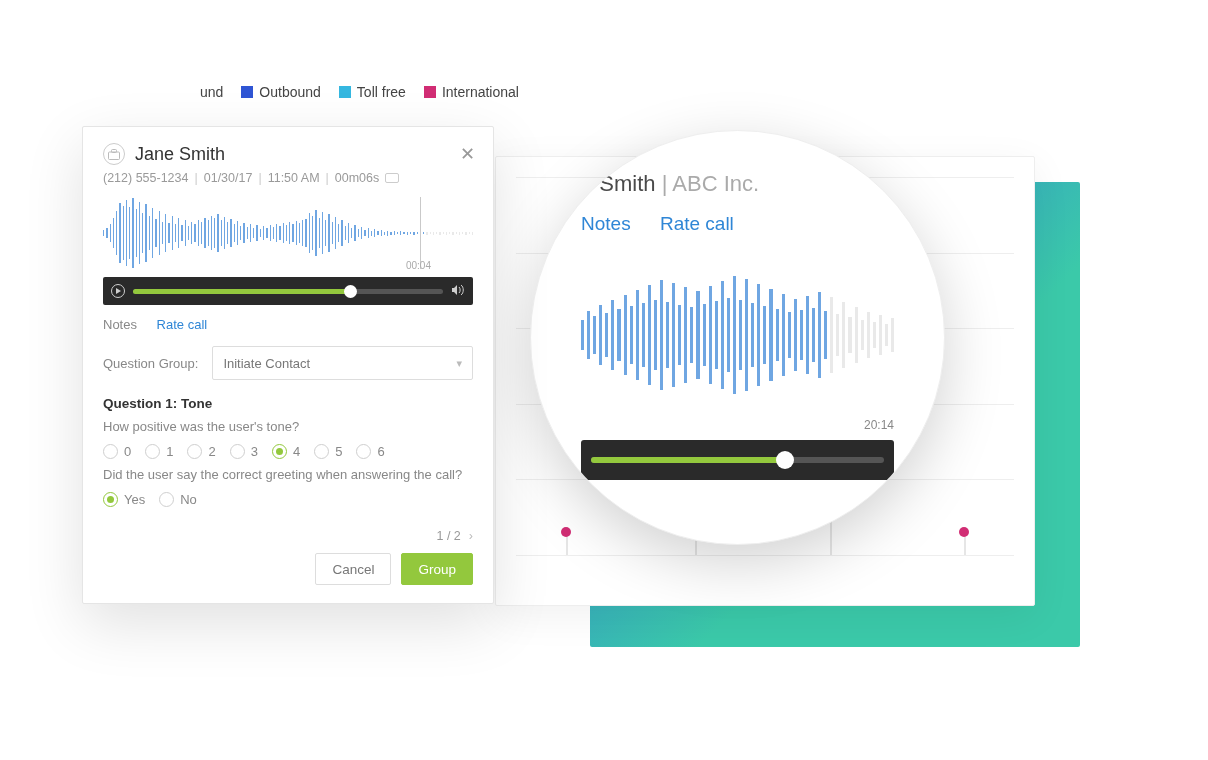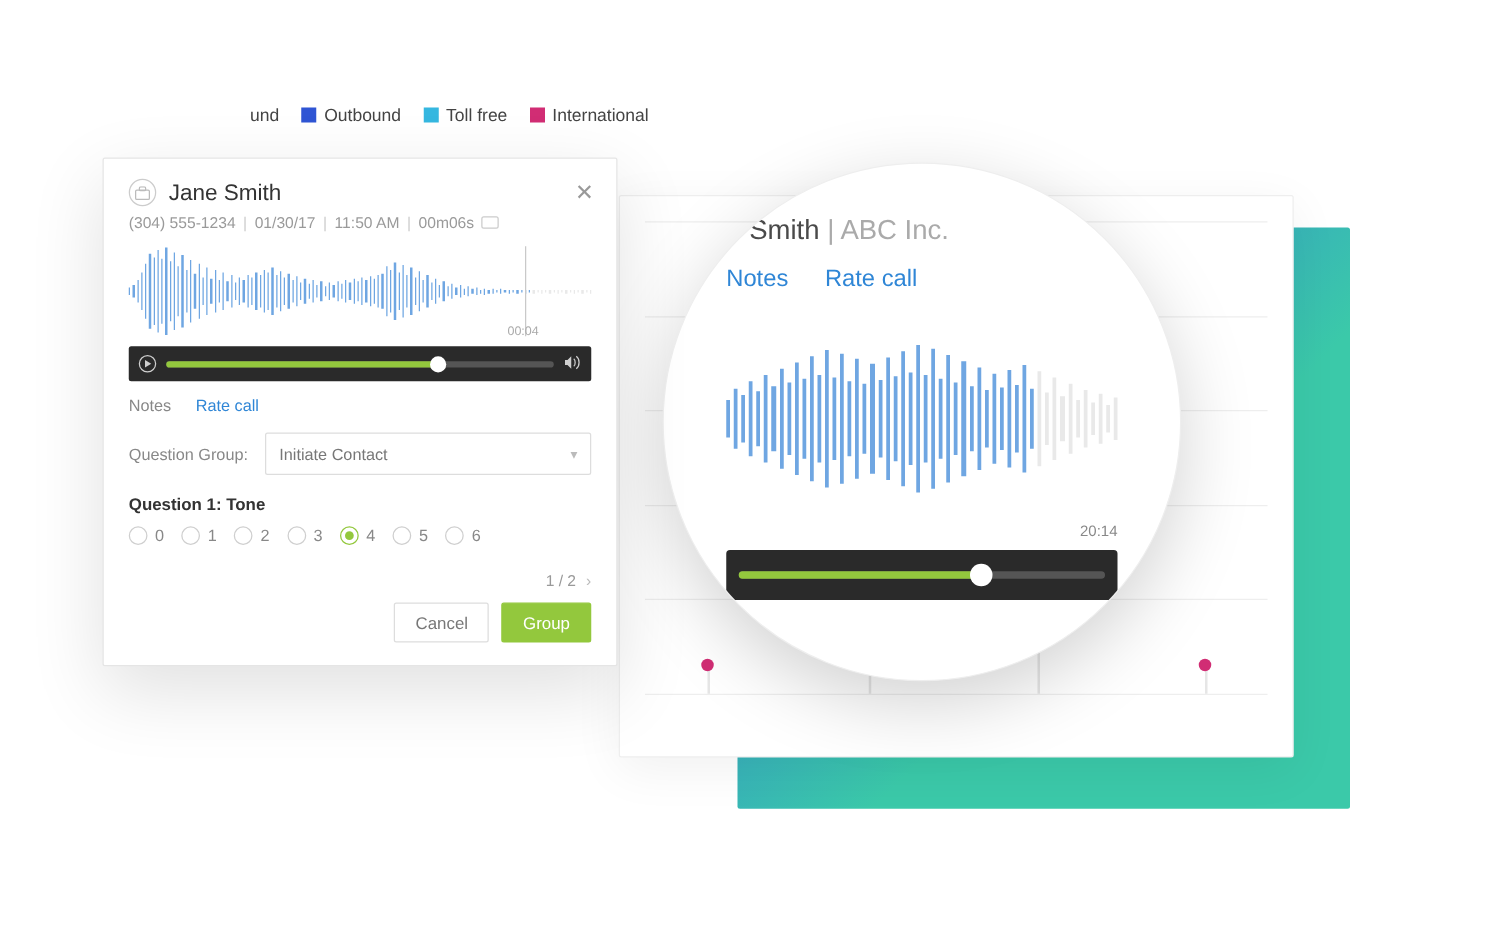--- a/index.html
+++ b/index.html
@@ -213,21 +213,21 @@
     <div class="mod-head">
       <span class="avatar-ico">
         <svg width="12" height="11" viewBox="0 0 12 11">
             <rect x="0.5" y="3" width="11" height="7.5" rx="1" fill="none" stroke="#bbb"></rect>
             <rect x="3.5" y="0.5" width="5" height="3" rx="1" fill="none" stroke="#bbb"></rect>
           </svg>
       </span>
       <span class="mod-name">Jane Smith</span>
     </div>
     <div class="meta">
-      <span>(304) 555-1234</span>
+      <span>(212) 555-1234</span>
         <span class="sep">|</span>
       <span>01/30/17</span>
         <span class="sep">|</span>
       <span>11:50 AM</span>
         <span class="sep">|</span>
       <span>00m06s</span>
       <span class="tag-ico"></span>
     </div>
 
     <div class="wave1" id="wave1">
@@ -371,20 +371,21 @@
 
     <div class="qg">
       <span>Question Group:</span>
       <div class="select">
         <span>Initiate Contact</span>
         <span class="chev">▾</span>
       </div>
     </div>
 
     <div class="q-title">Question 1: Tone</div>
+    <div class="q-text">How positive was the user's tone?</div>
     <div class="opts" id="q1opts">
         <div class="radio">
           <span class="rc"></span>
           <span>0</span>
         </div>
         <div class="radio">
           <span class="rc"></span>
           <span>1</span>
         </div>
         <div class="radio">
@@ -402,20 +403,31 @@
         <div class="radio">
           <span class="rc"></span>
           <span>5</span>
         </div>
         <div class="radio">
           <span class="rc"></span>
           <span>6</span>
         </div>
       </div>
 
+    <div class="q-text">Did the user say the correct greeting when answering the call?</div>
+    <div class="opts" id="q2opts">
+        <div class="radio">
+          <span class="rc sel"></span>
+          <span>Yes</span>
+        </div>
+        <div class="radio">
+          <span class="rc"></span>
+          <span>No</span>
+        </div>
+      </div>
 
     <div class="pager">
       <span>1 / 2</span>
       <span class="ch">›</span>
     </div>
 
     <div class="actions">
       <div class="btn">
           <span>Cancel</span>
         </div>

